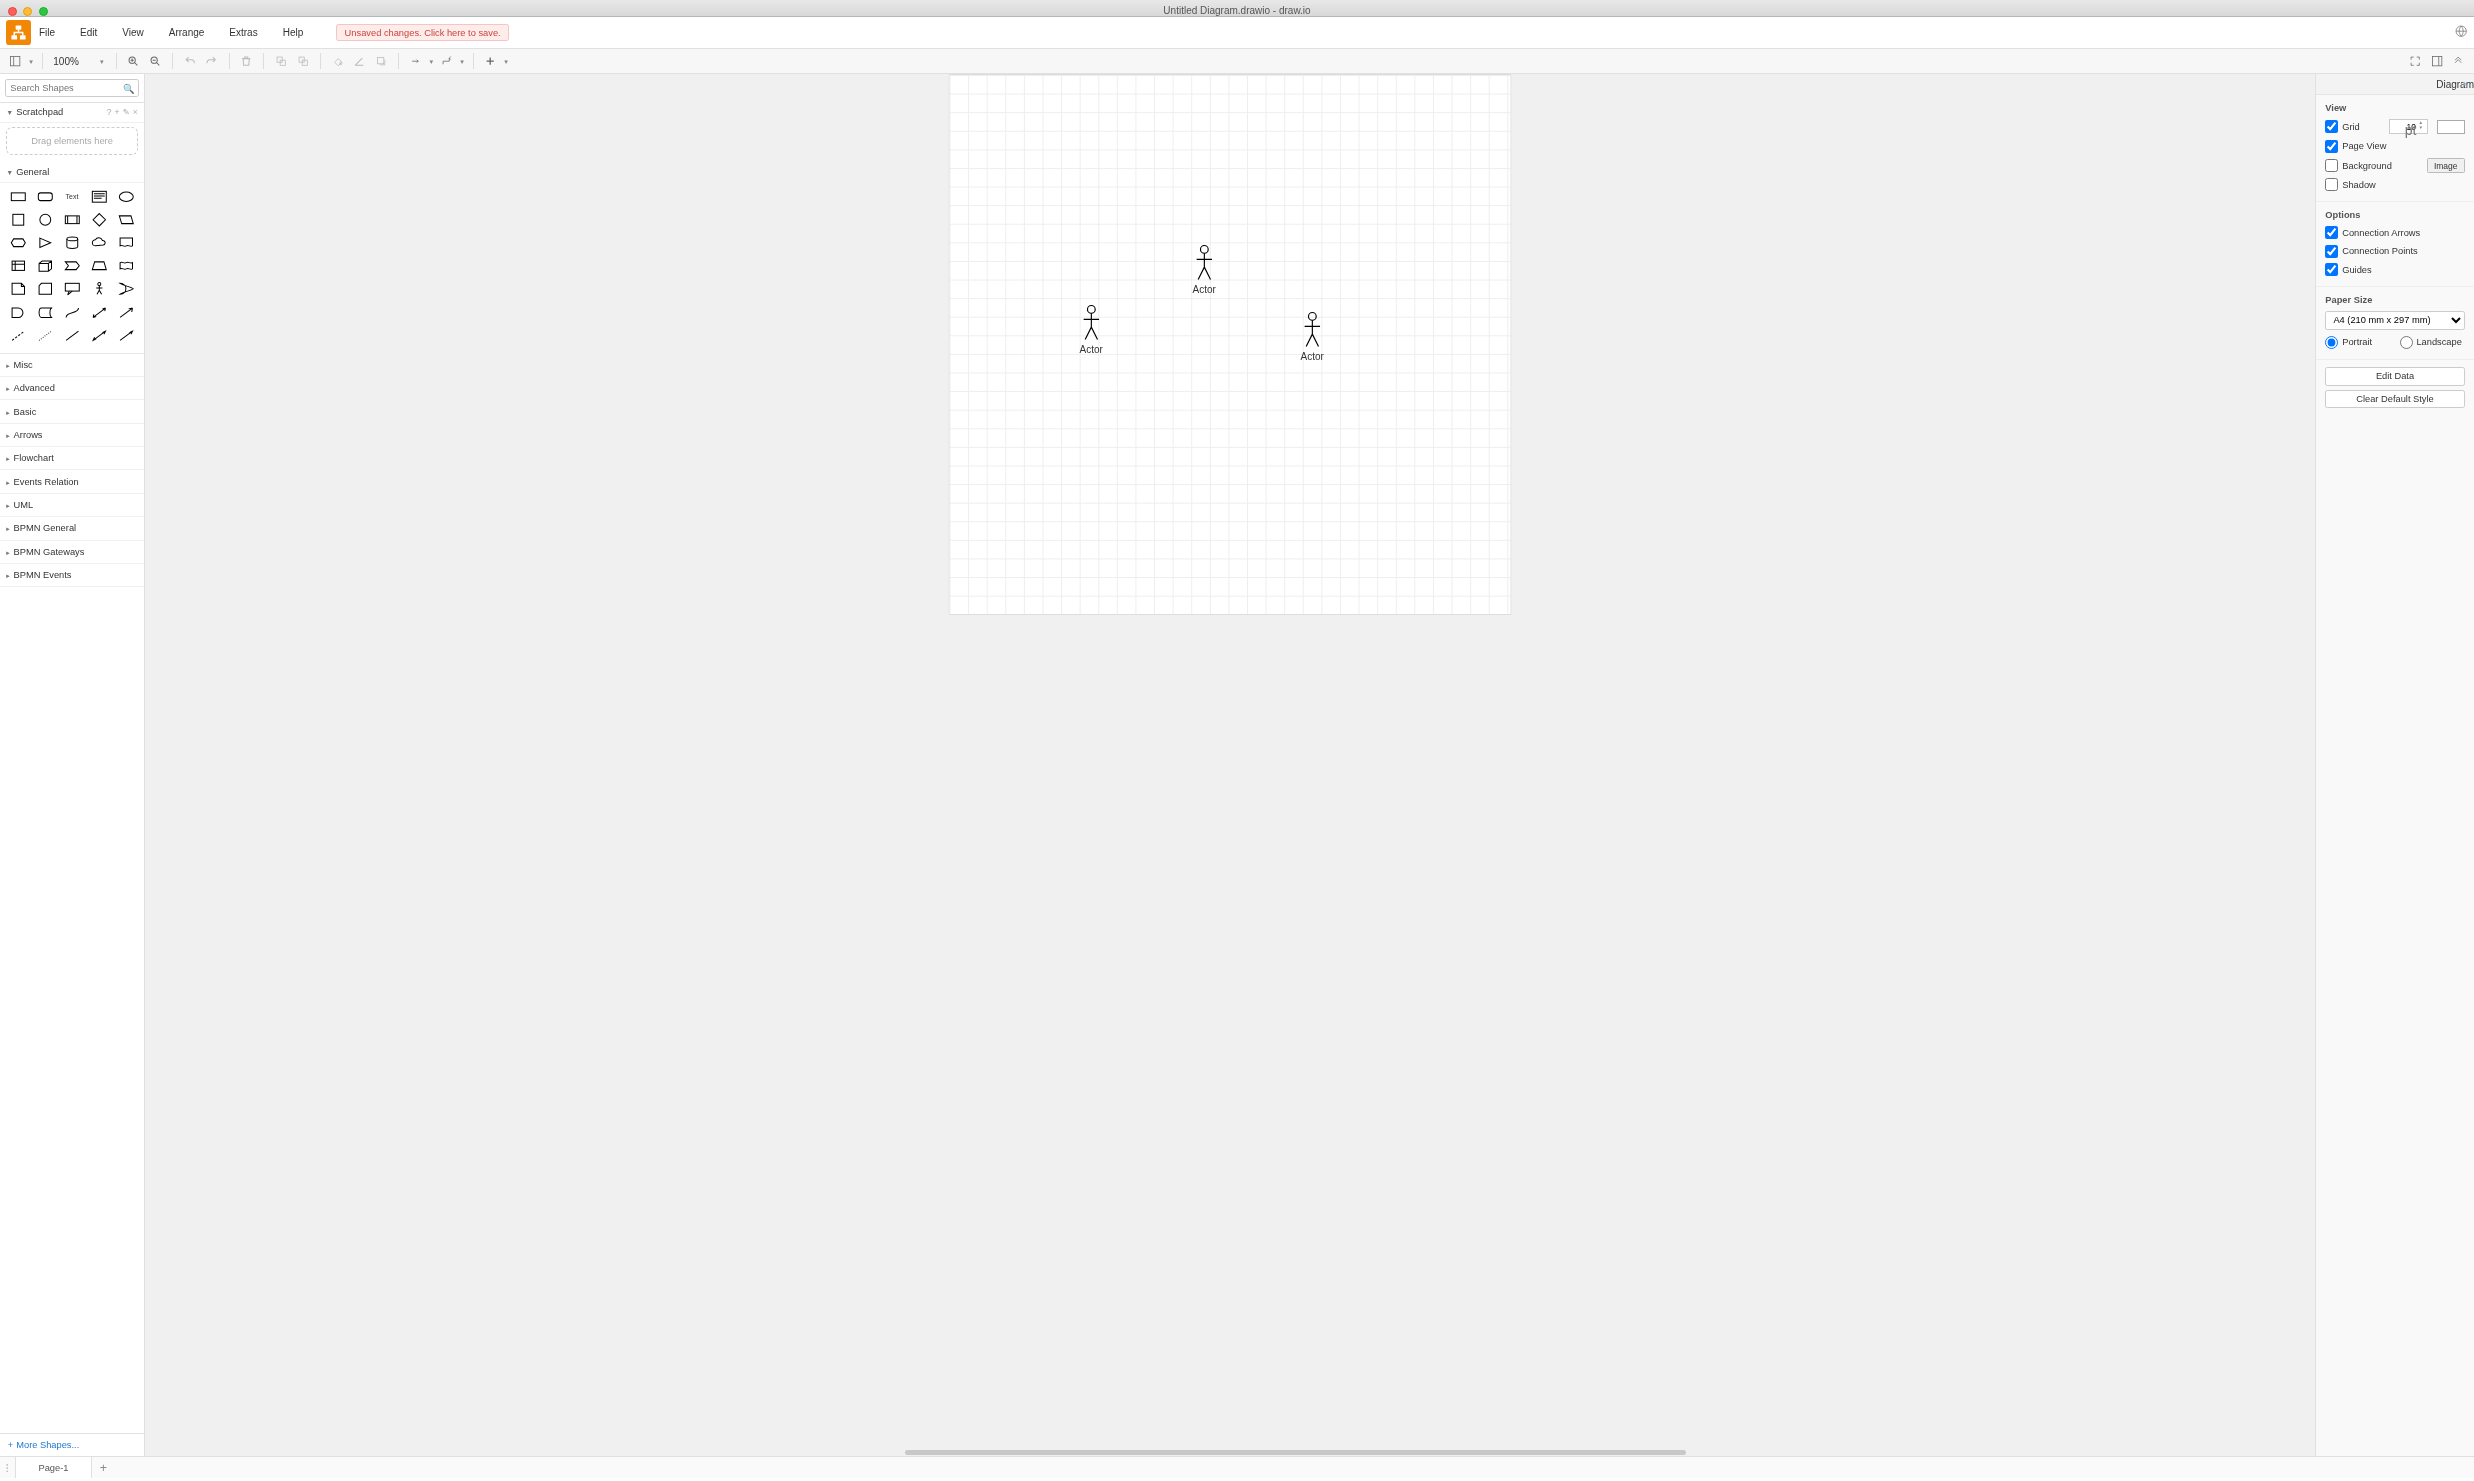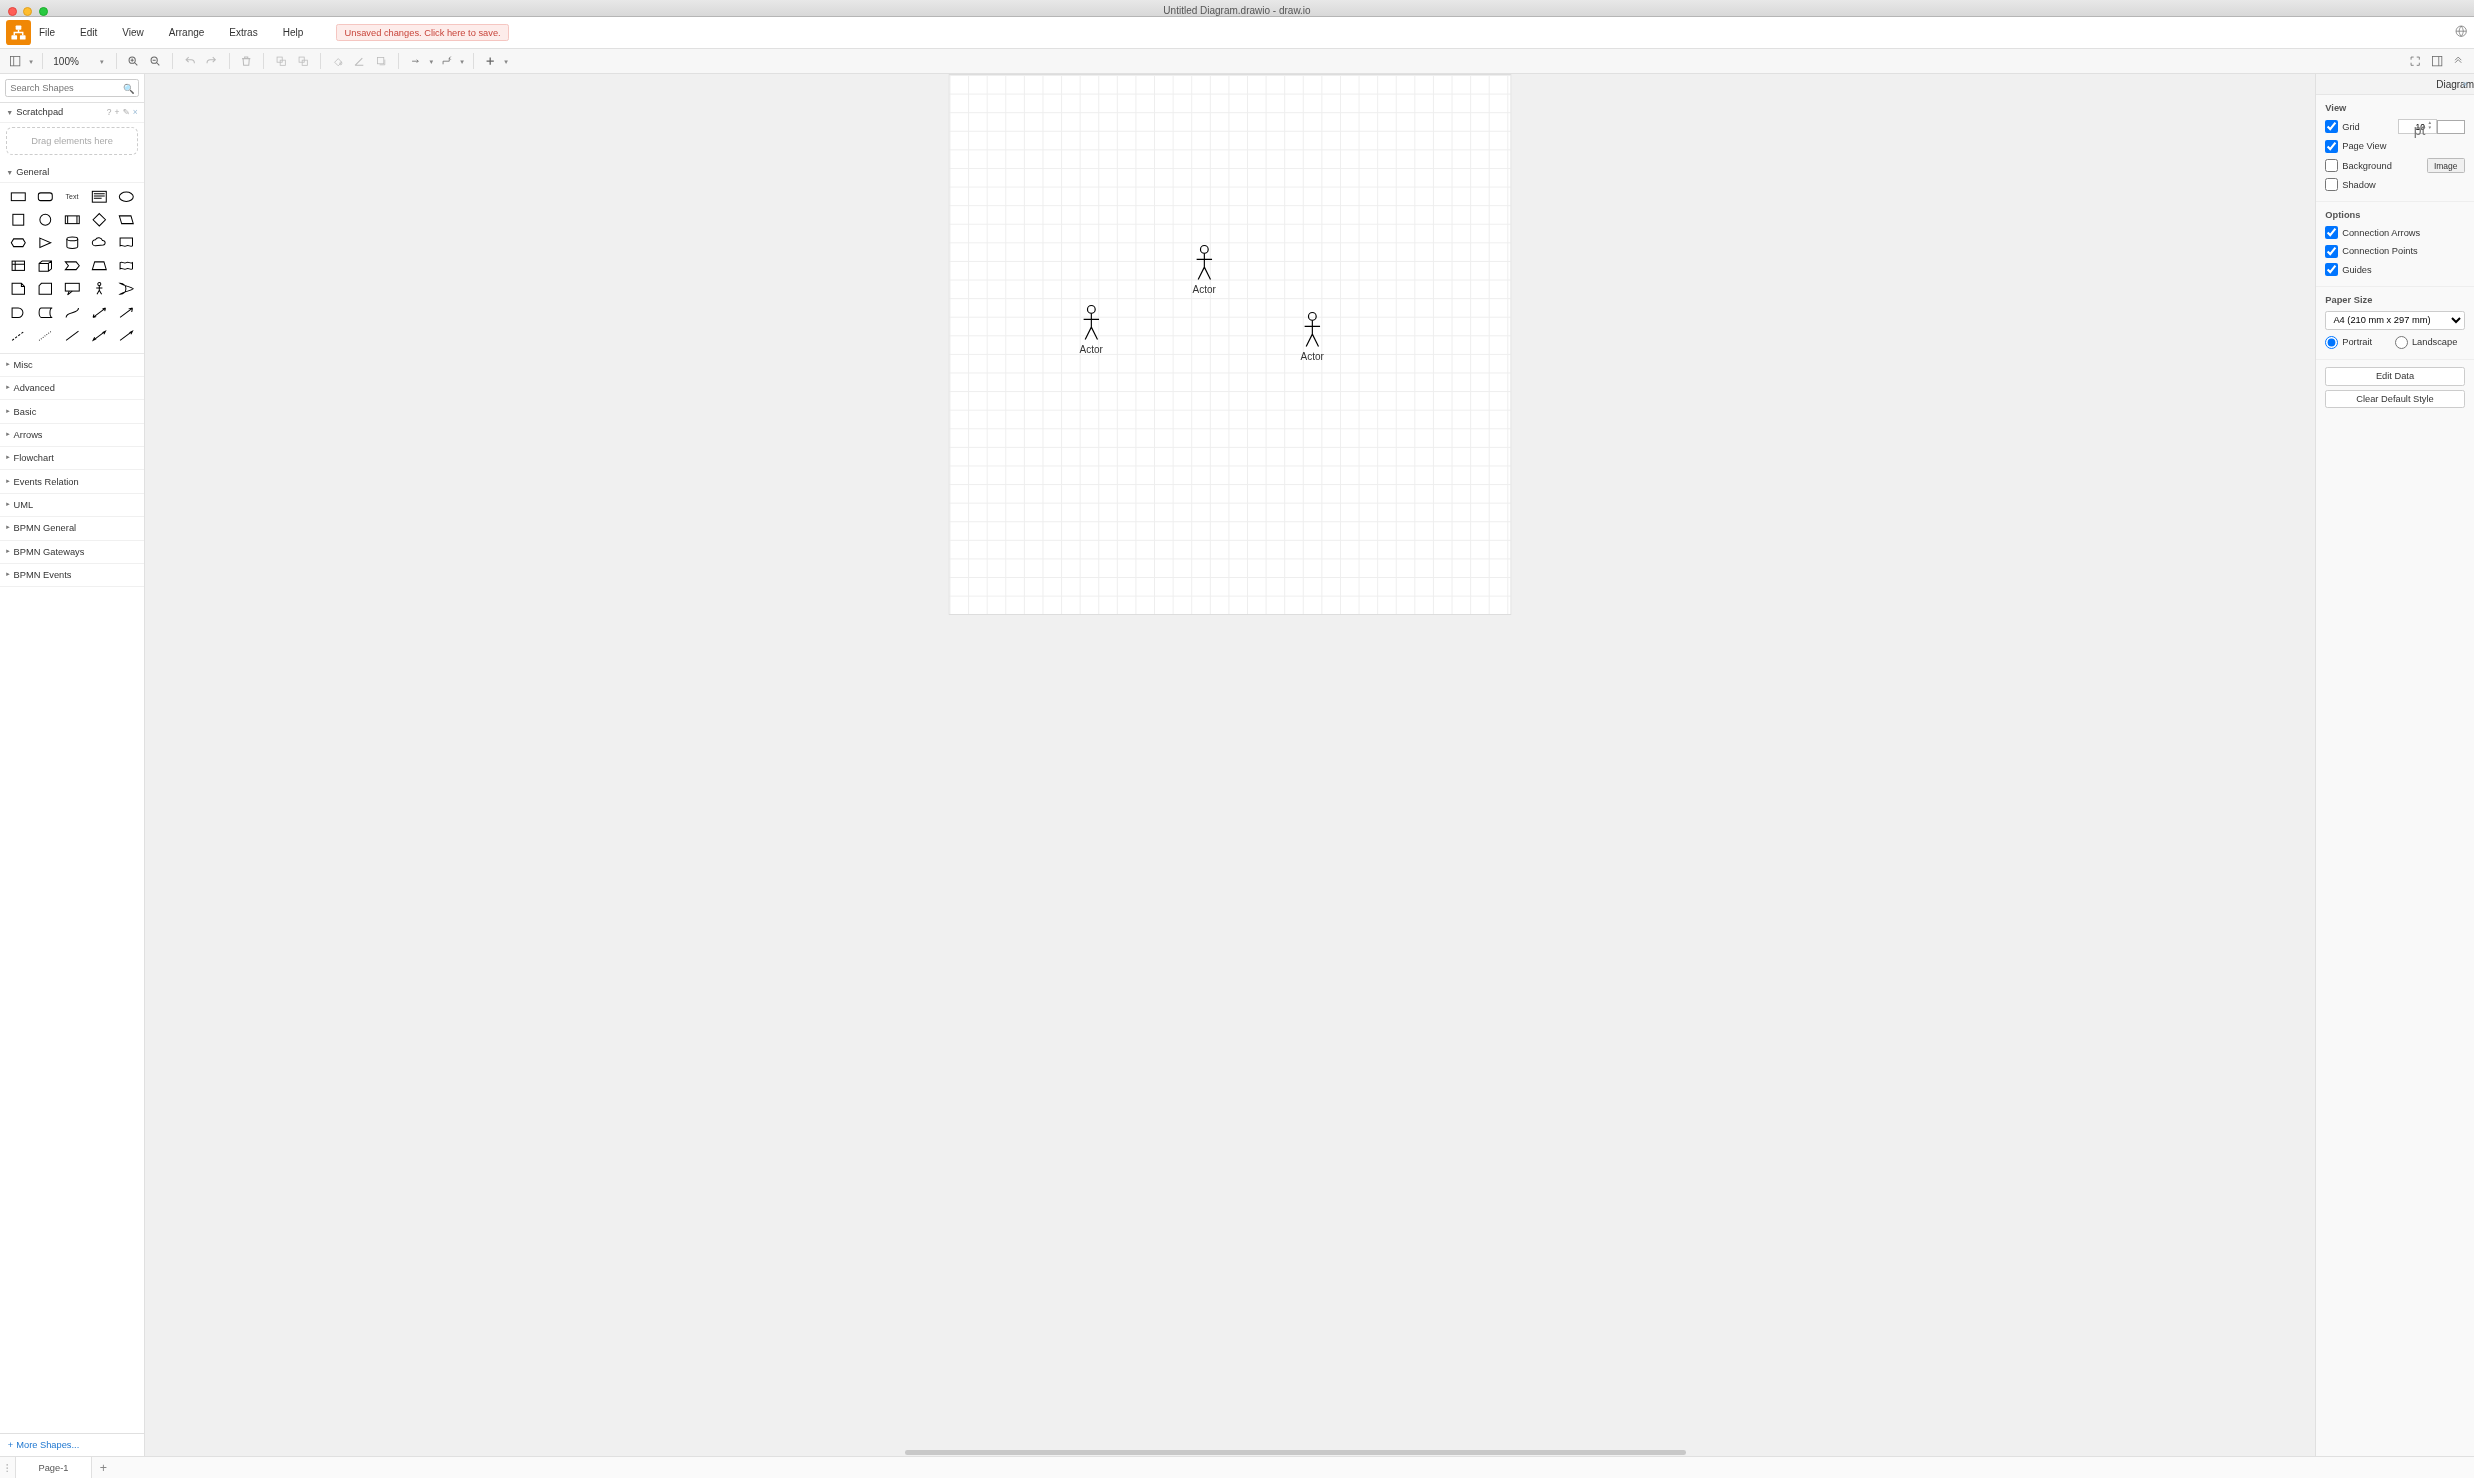--- a/index.html
+++ b/index.html
@@ -76,21 +76,21 @@
   padding:4.6px 6.2px 7.7px 6.2px; display:grid; grid-template-columns:repeat(5,1fr);
   gap:4.6px 3.1px;
 }
 .shape-cell {
   height:18.6px; display:flex; align-items:center; justify-content:center;
 }
 .shape-cell svg { width:18.6px; height:15.5px; stroke:#000; fill:none; stroke-width:1.3; }
 .cat-list { flex:1; overflow-y:auto; border-top:0.8px solid #e8e8e8; }
 .cat-item {
   padding:6.2px 6.2px; font-size:9.3px; border-bottom:0.8px solid #f0f0f0;
-  display:flex; align-items:flex-start; cursor:default;
+  display:flex; align-items:flex-end; cursor:default;
 }
 .cat-item .tri { font-size:7px; margin-right:3.9px; color:#777; }
 .more-shapes {
   padding:6.2px 7.7px; border-top:0.8px solid #e0e0e0; color:#1f77d0; font-size:9.3px;
   display:flex; align-items:center; gap:3.1px;
 }
 .canvas-area { flex:1; background:#f0f0f0; position:relative; overflow:hidden; }
 .canvas-inner {
   position:absolute; left:50%; top:0; transform:translateX(-50%);
   width:563px; height:541px; background:#fff;
@@ -105,21 +105,21 @@
 .actor-label { font-size:10px; margin-top:0.8px; }
 .scroll-thumb { position:absolute; bottom:1.5px; left:35%; width:36%; height:4.6px; background:#c8c8c8; border-radius:2.3px; }
 .right-panel { width:159px; border-left:0.8px solid #e0e0e0; background:#f9f9f9; overflow-y:auto; font-size:9.3px; }
 .rp-title {
   text-align:right; font-weight:400; font-size:10px; padding:4.6px 0;
   border-bottom:0.8px solid #e5e5e5; background:#f3f3f3; position:relative;
 }
 .rp-close { position:absolute; right:6.2px; top:4.6px; color:#9dbdd6; font-size:10px; }
 .rp-section { padding:7.7px 9.3px 4.6px 9.3px; border-bottom:0.8px solid #eee; }
 .rp-heading { font-weight:600; margin-bottom:6.2px; font-size:9.3px; color:#555; }
-.rp-row { display:flex; align-items:center; margin-bottom:5.4px; font-size:9.3px; gap:0; }
+.rp-row { display:flex; align-items:center; margin-bottom:5.4px; font-size:9.3px; gap:9px; }
 .rp-row label { display:flex; align-items:center; gap:3.9px; flex:1; }
 .rp-row input[type=checkbox], .rp-row input[type=radio] { margin:0; }
 .num-input { width:39px; border:0.8px solid #ccc; font-size:8.5px; text-align:right; padding:1.5px 10.8px 1.5px 1.5px; background:#fff; }
 .color-swatch { width:28px; height:14px; border:0.8px solid #aaa; background:#fff; display:inline-block; }
 .img-btn { border:0.8px solid #bbb; background:#f0f0f0; padding:1.5px 6.2px; font-size:8.5px; border-radius:1.5px; }
 .paper-select {
   width:100%; border:0.8px solid #ccc; background:#fff; font-size:9.3px; padding:2.3px 3.1px;
   border-radius:2.3px; margin-bottom:6.2px;
 }
 .rp-buttons { padding:7.7px 9.3px; display:flex; flex-direction:column; gap:4.6px; }

